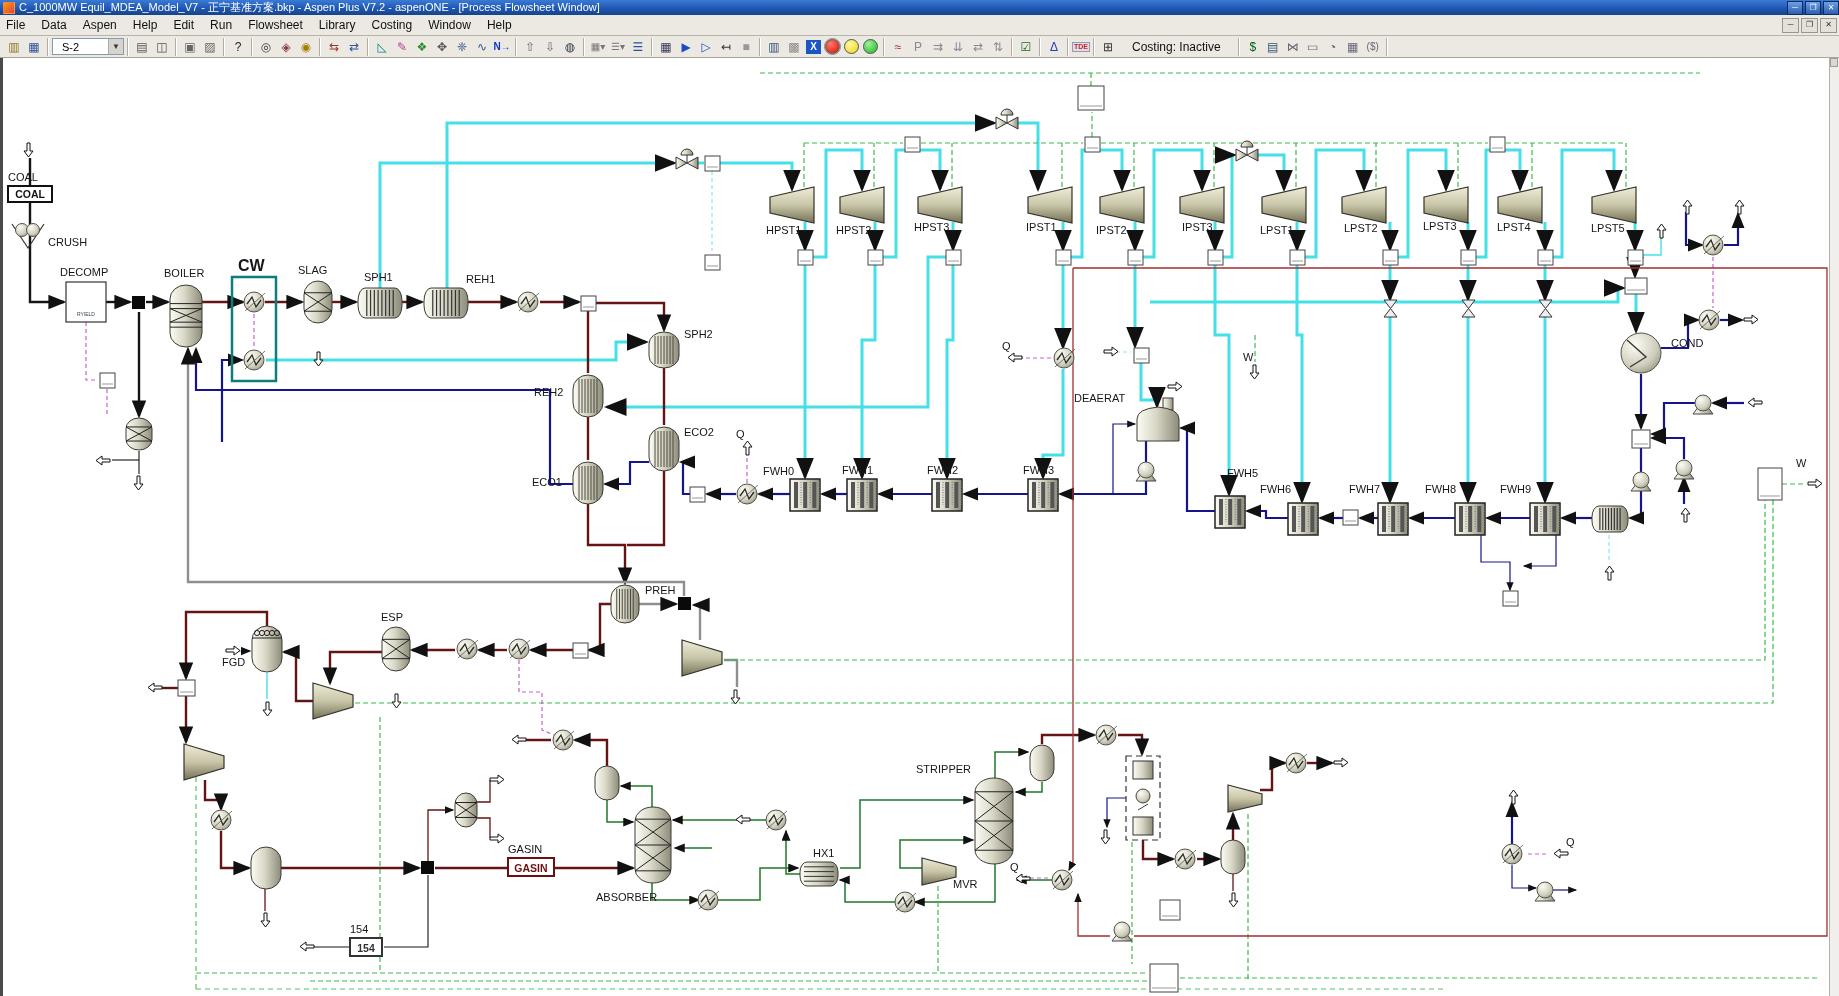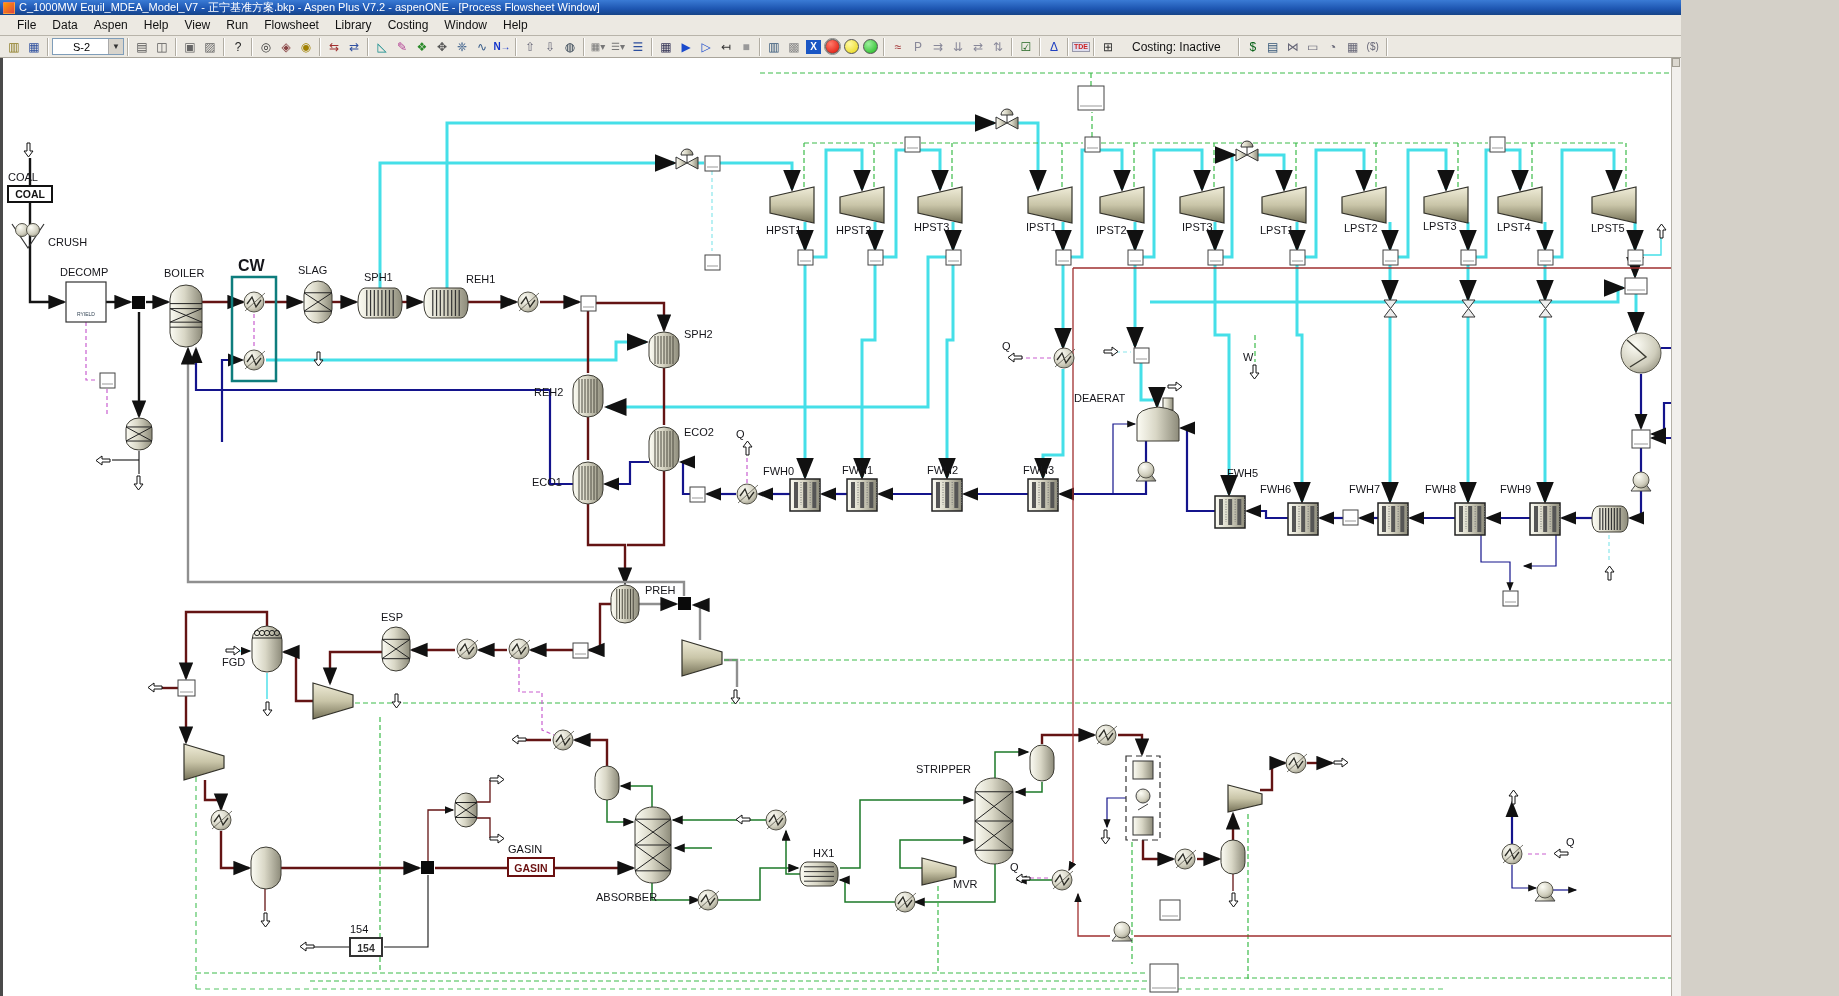--- a/index.html
+++ b/index.html
@@ -1,39 +1,39 @@
 <!DOCTYPE html>
 <html><head>
 <meta charset="utf-8">
 <style>
   html,body{margin:0;padding:0;background:#d4d0c8;font-family:"Liberation Sans",sans-serif;}
-  #app{position:relative;width:1681px;height:996px;overflow:hidden;background:#ef4444;}
+  #app{position:relative;width:1839px;height:996px;overflow:hidden;background:#ef4444;}
   
   #titlebar{position:absolute;top:0;left:0;width:1839px;height:15px;
     background:linear-gradient(180deg,#3a7bd5 0%,#1d55b0 60%,#164487 100%);
     color:#fff;font-size:11px;display:flex;align-items:center;padding-left:3px;box-sizing:border-box;}
   #titlebar .appicon{width:10px;height:10px;background:linear-gradient(135deg,#ff9a00,#d44);border:1px solid #fff3;margin-right:4px;flex:none;}
   #titlebar .tbtn{width:14px;height:12px;margin-left:2px;background:linear-gradient(#6f9fe0,#2c5faf);
     border:1px solid #0b2d62;color:#fff;font-size:8px;line-height:11px;text-align:center;flex:none;}
   #titlebar .spacer{flex:1;}
   #menubar{position:absolute;top:15px;left:0;width:1839px;height:21px;background:#ece9e2;
     border-bottom:1px solid #b8b4aa;display:flex;align-items:center;font-size:12px;color:#111;box-sizing:border-box;}
   #menubar .menu-item{padding:2px 8px;cursor:default;}
-  #menubar .menu-item:first-child{padding-left:17px;}
+  #menubar .menu-item:first-child{padding-left:6px;}
   #menubar .spacer{flex:1;}
   #menubar .mdibtn{width:15px;height:13px;background:#e4e1da;border:1px solid #9a968c;
     font-size:8px;line-height:12px;text-align:center;color:#333;margin-right:2px;}
   #toolbar{position:absolute;top:36px;left:0;width:1839px;height:22px;background:#ece9e2;
     border-bottom:1px solid #a9a59b;display:flex;align-items:center;padding-left:4px;box-sizing:border-box;}
   .tb-sep{width:1px;height:18px;background:#b1ada3;border-right:1px solid #fff;margin:0 3px;flex:none;}
   .tb-ico{width:20px;height:18px;display:flex;align-items:center;justify-content:center;
     font-size:12px;flex:none;color:#555;cursor:default;}
   .tb-ico.small{font-size:10px;}
   .dropdown{width:72px;height:17px;background:#fff;border:1px solid #7f9db9;display:flex;align-items:center;
-    font-size:11px;padding-left:20px;box-sizing:border-box;flex:none;}
+    font-size:11px;padding-left:9px;box-sizing:border-box;flex:none;}
   .dropdown .dd-arrow{margin-left:auto;width:14px;height:15px;background:#d8d4cc;border-left:1px solid #aaa;
     font-size:8px;display:flex;align-items:center;justify-content:center;color:#333;}
   .light{width:13px;height:13px;border-radius:50%;flex:none;margin:0 2px;border:1px solid #555;}
   .light.red{background:radial-gradient(circle at 35% 30%,#ff7a6a,#dd1005);outline:1px solid #888;}
   .light.yellow{background:radial-gradient(circle at 35% 30%,#fff9a0,#e8d612);}
   .light.green{background:radial-gradient(circle at 35% 30%,#9cf09c,#1cb81c);}
   .excel{width:15px;height:14px;background:#1a56c4;color:#fff;font-weight:bold;font-size:10px;
     text-align:center;line-height:14px;flex:none;margin:0 2px;}
   .tde{font-size:7px;font-weight:bold;color:#c22;background:#dde;border:1px solid #99a;padding:0 1px;line-height:8px;flex:none;}
   .nnext{color:#1133cc;font-weight:bold;font-size:11px;}
@@ -55,21 +55,21 @@
     <span class="spacer"></span>
     <span class="tbtn">─</span>
     <span class="tbtn">❐</span>
     <span class="tbtn">✕</span>
   </div>
   <div id="menubar">
       <span class="menu-item">File</span>
       <span class="menu-item">Data</span>
       <span class="menu-item">Aspen</span>
       <span class="menu-item">Help</span>
-      <span class="menu-item">View</span>
+      <span class="menu-item">Edit</span>
       <span class="menu-item">Run</span>
       <span class="menu-item">Flowsheet</span>
       <span class="menu-item">Library</span>
       <span class="menu-item">Costing</span>
       <span class="menu-item">Window</span>
       <span class="menu-item">Help</span>
       <span class="spacer"></span>
       <span class="mdibtn">─</span>
       <span class="mdibtn">❐</span>
       <span class="mdibtn">✕</span>

